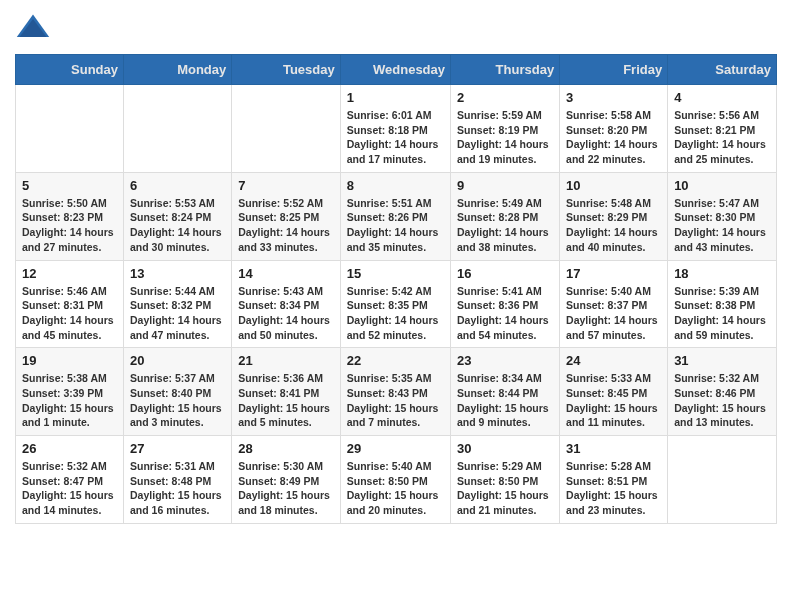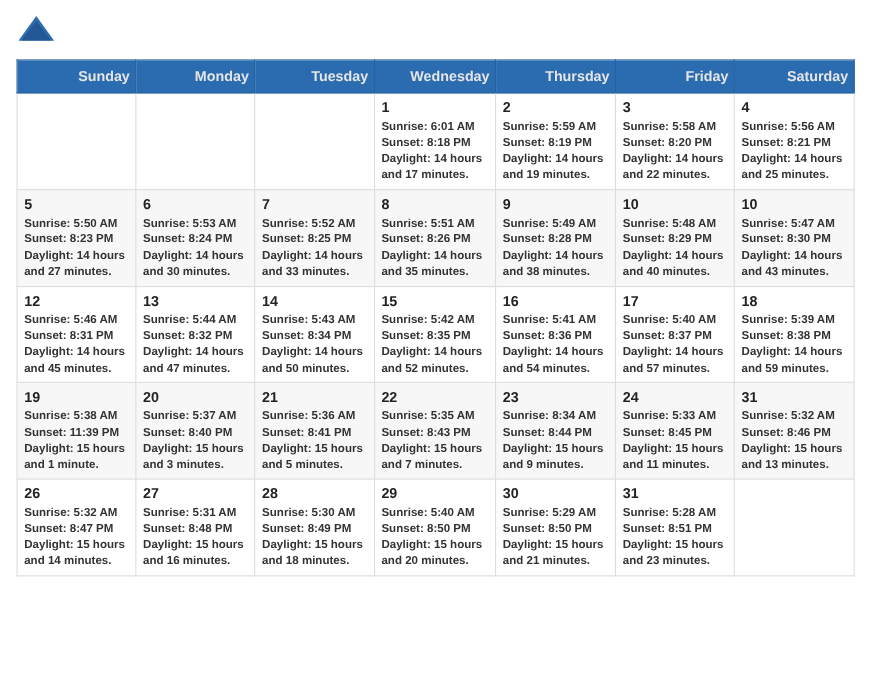--- a/index.html
+++ b/index.html
@@ -243,21 +243,21 @@
           <span class="day-num">18</span>
           <div class="day-info">Sunrise: 5:39 AM
 Sunset: 8:38 PM
 Daylight: 14 hours and 59 minutes.</div>
         </td>
       </tr>
       <tr>
         <td>
           <span class="day-num">19</span>
           <div class="day-info">Sunrise: 5:38 AM
-Sunset: 11:39 PM
+Sunset: 3:39 PM
 Daylight: 15 hours and 1 minute.</div>
         </td>
         <td>
           <span class="day-num">20</span>
           <div class="day-info">Sunrise: 5:37 AM
 Sunset: 8:40 PM
 Daylight: 15 hours and 3 minutes.</div>
         </td>
         <td>
           <span class="day-num">21</span>

